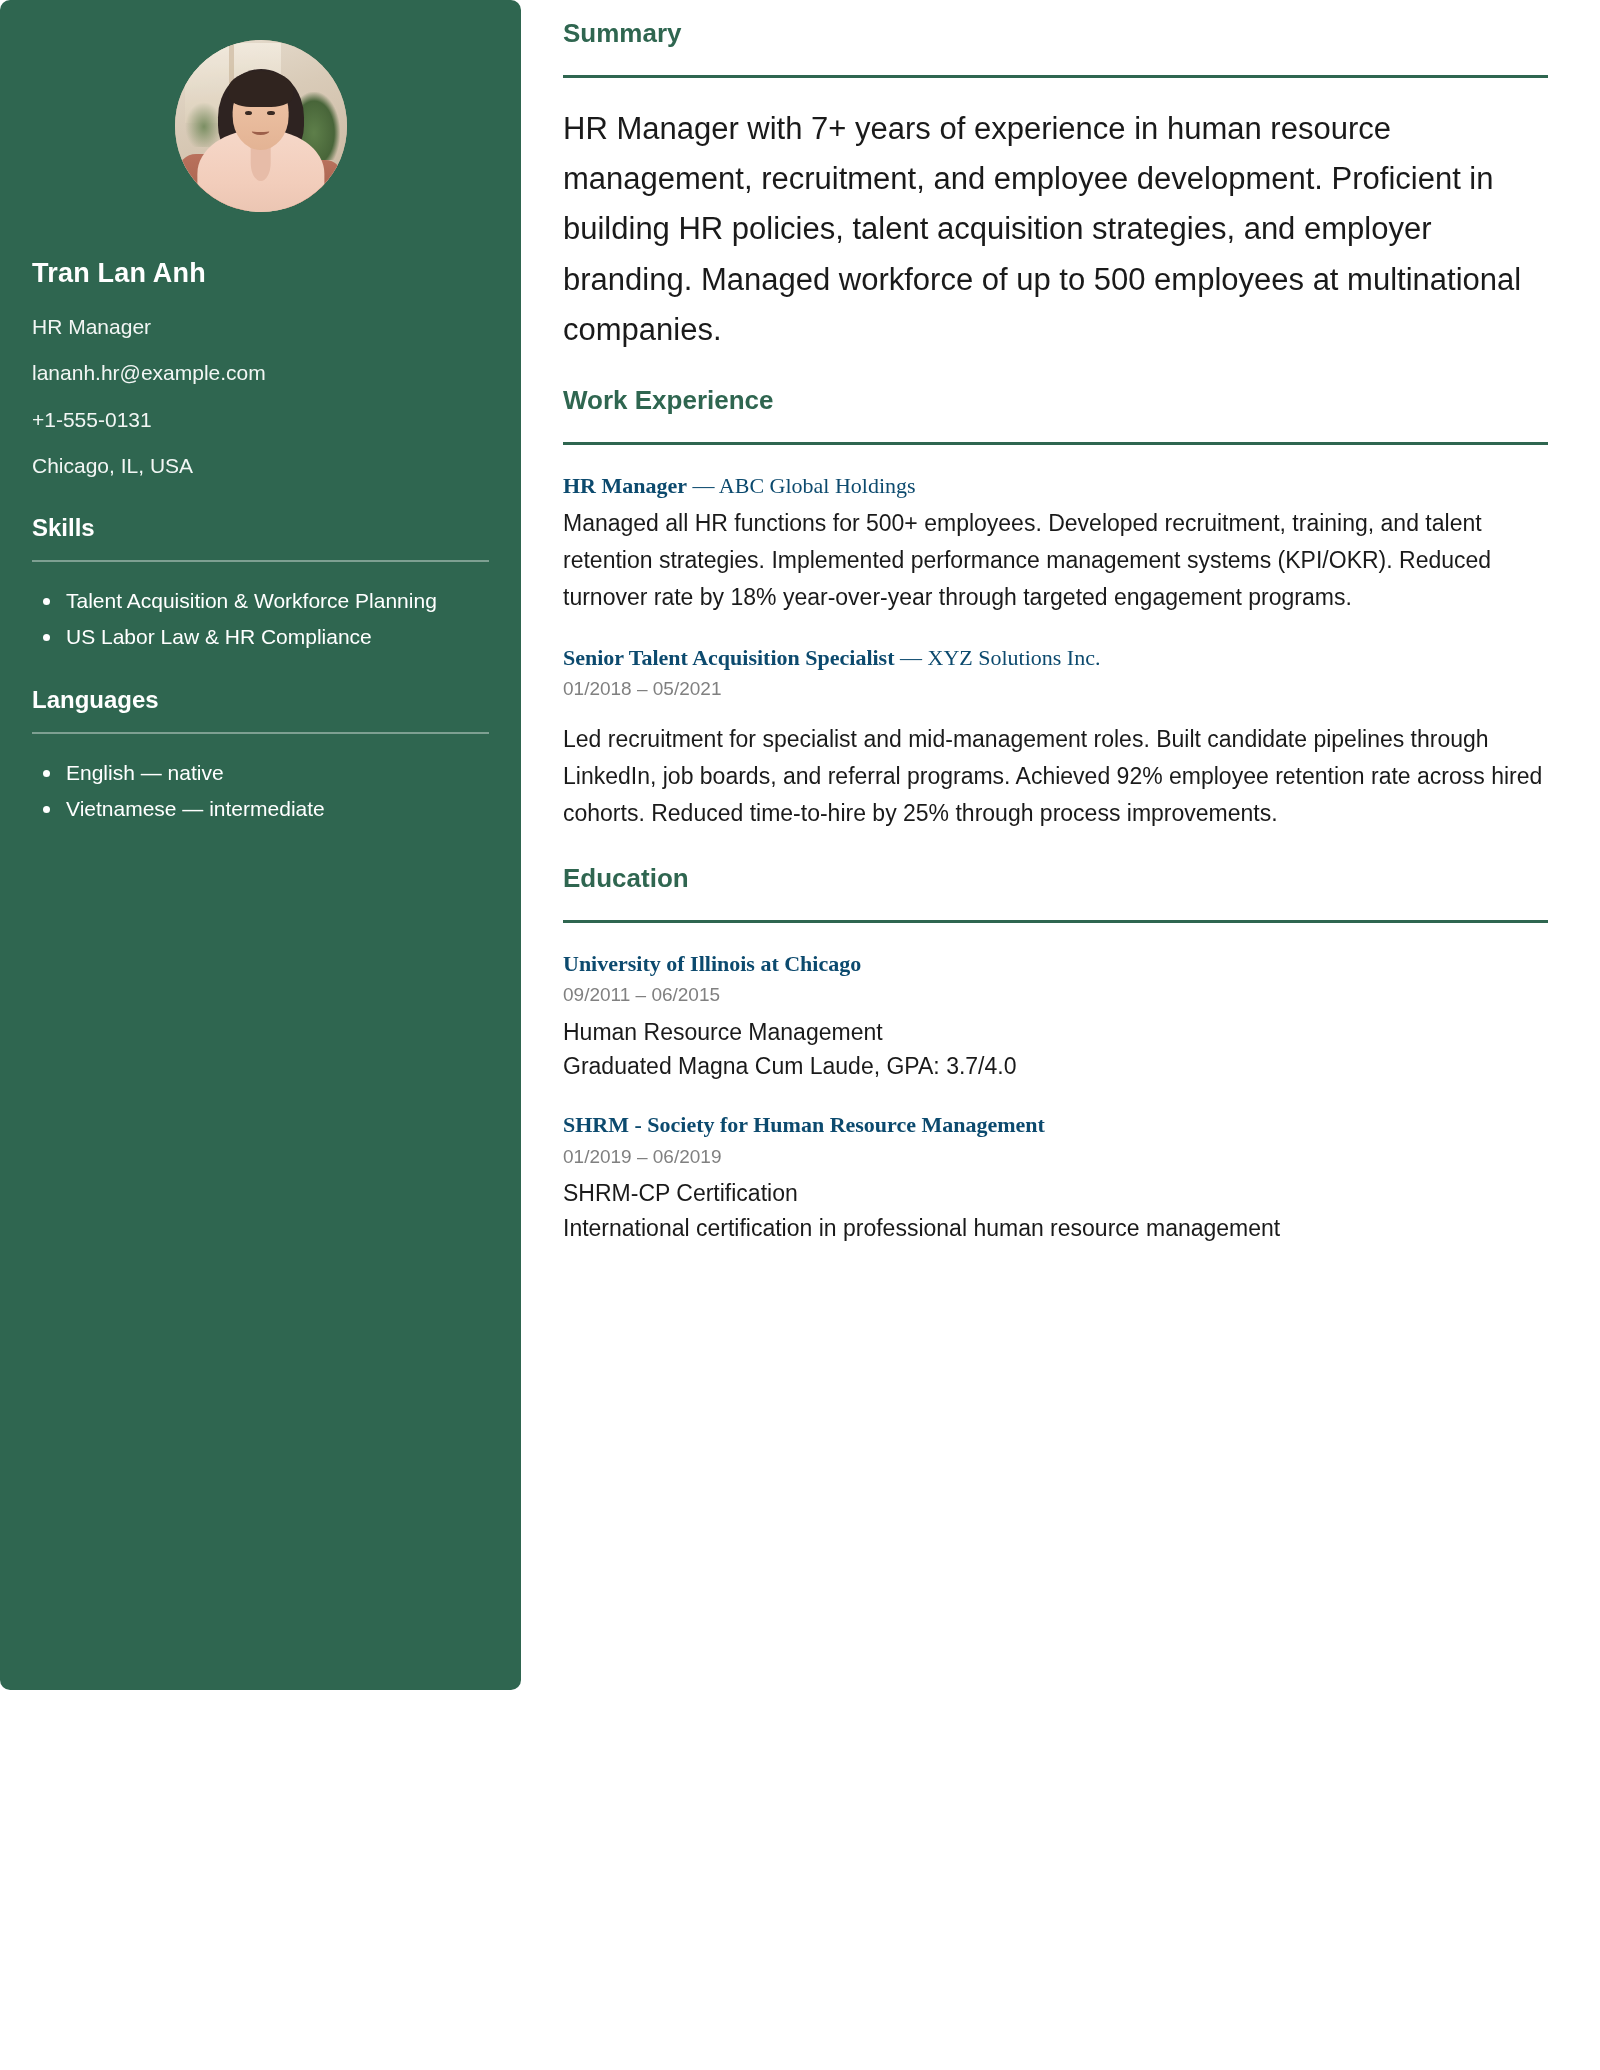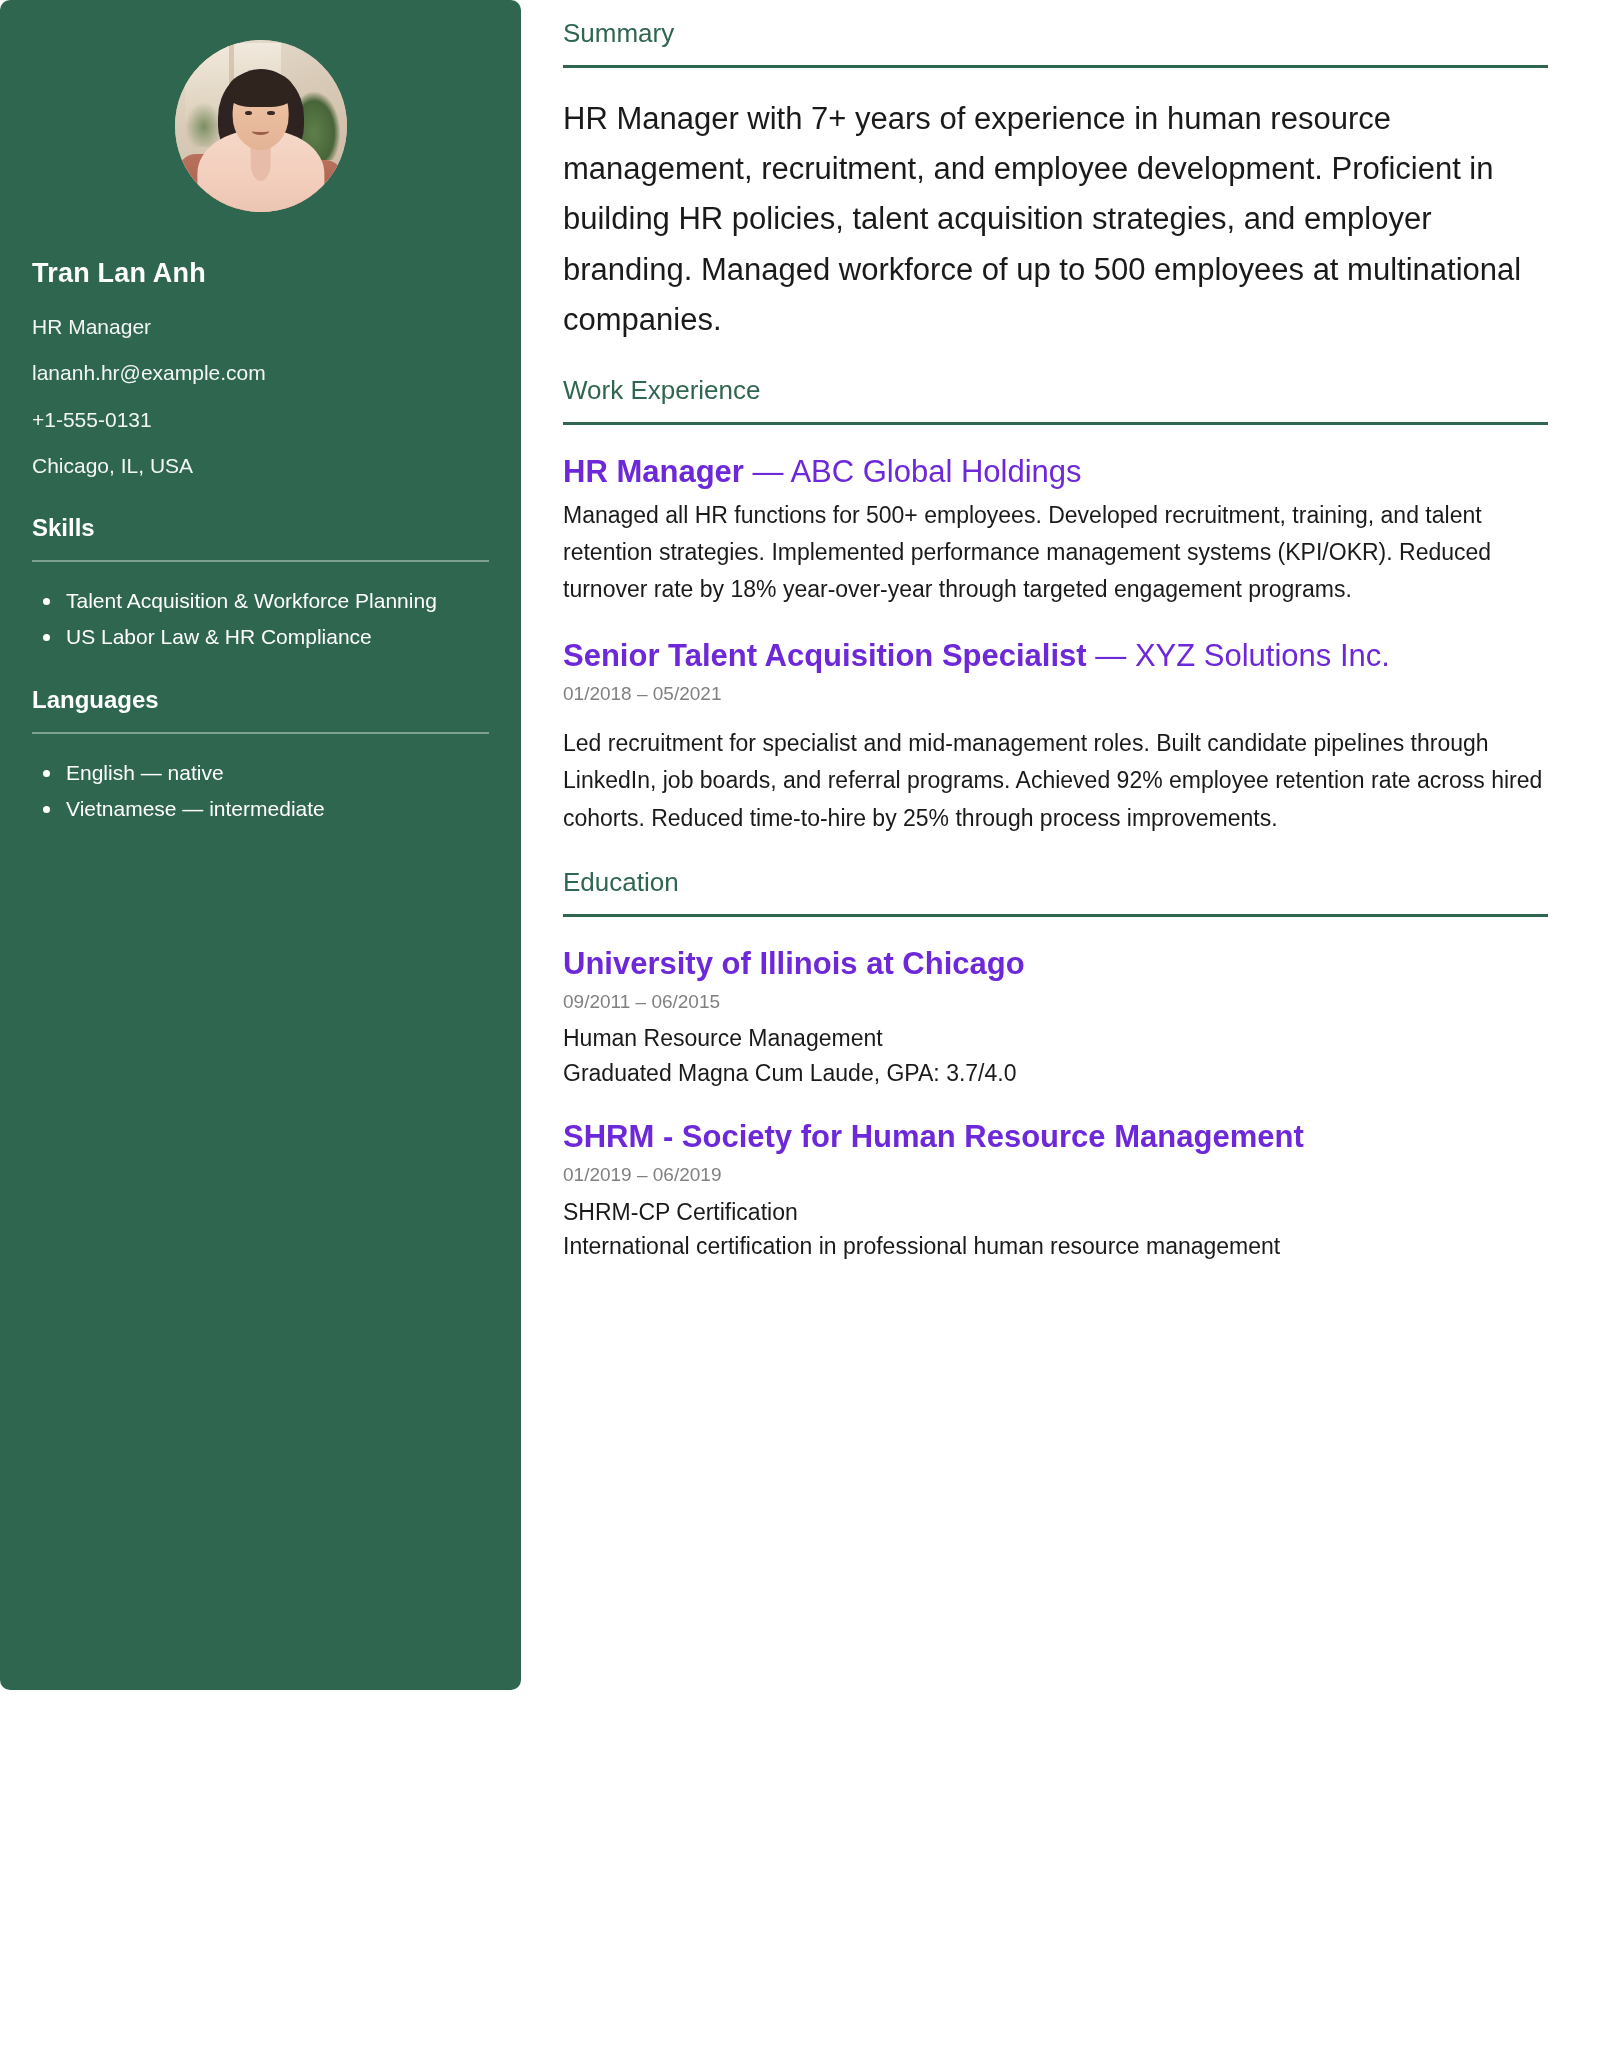--- a/index.html
+++ b/index.html
@@ -182,47 +182,48 @@
   }
 
   
   .main {
     flex: 1 1 auto;
     padding: 18px 52px 40px 42px;
   }
 
   .sec-heading {
     font-size: 26px;
-    font-weight: normal;
+    font-weight: bold;
     color: #2F6650;
-    padding-bottom: 16px;
+    padding-bottom: 26px;
   }
 
   .sec-rule {
     height: 3px;
     background: #2F6650;
     margin-bottom: 26px;
   }
 
   .body-text {
     font-size: 31px;
     line-height: 1.62;
     color: #1a1a1a;
   }
 
   .sec-block { margin-bottom: 30px; }
 
   .entry { margin-bottom: 26px; }
   .entry:last-child { margin-bottom: 0; }
 
   .entry-title {
-    font-size: 31px;
-    color: #6d28d9;
+    font-size: 22px;
+    color: #0c4a6e;
     line-height: 1.35;
     margin-bottom: 4px;
+    font-family: Liberation Serif, serif;
   }
   .entry-title b { font-weight: bold; }
 
   .entry-dates {
     font-size: 19px;
     color: #808080;
     line-height: 1.4;
     margin-bottom: 18px;
   }
 

